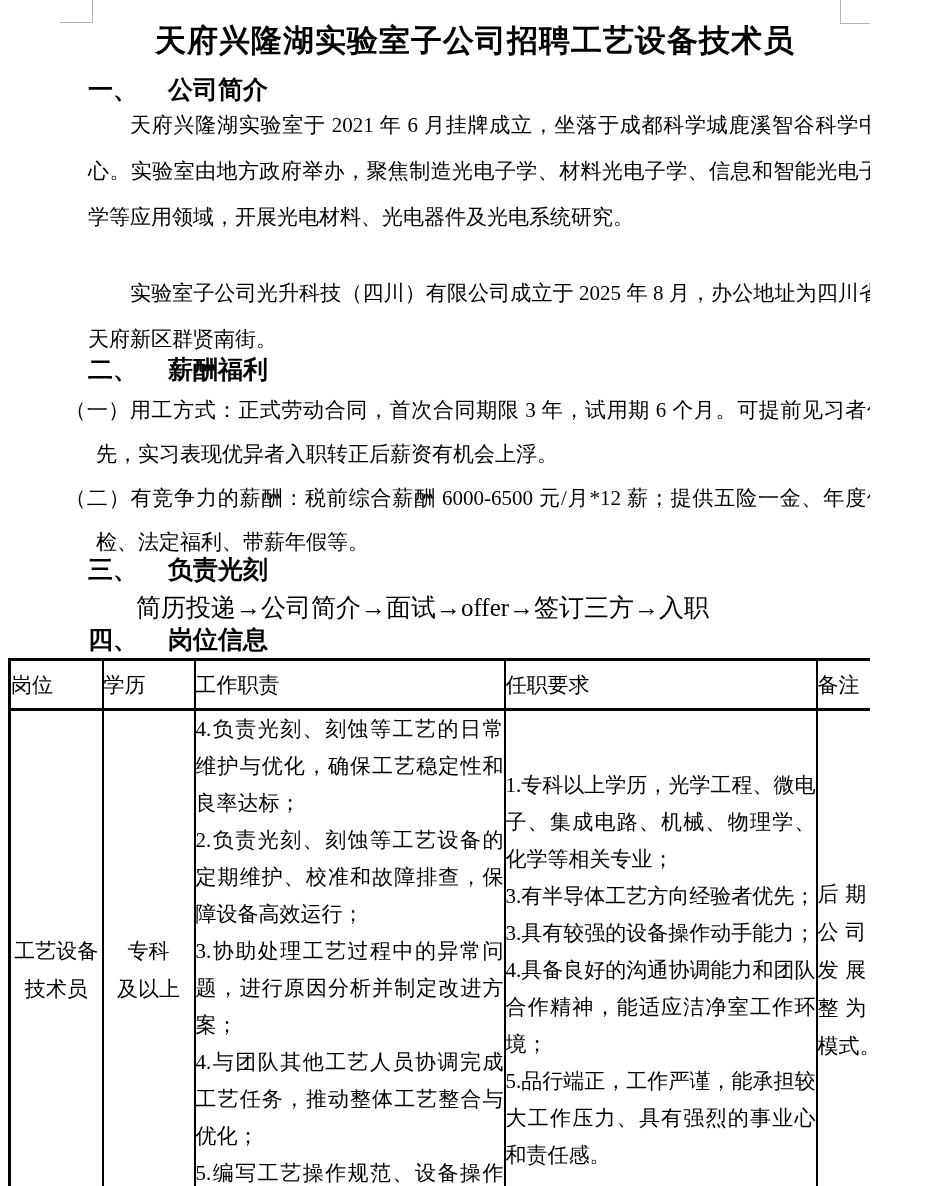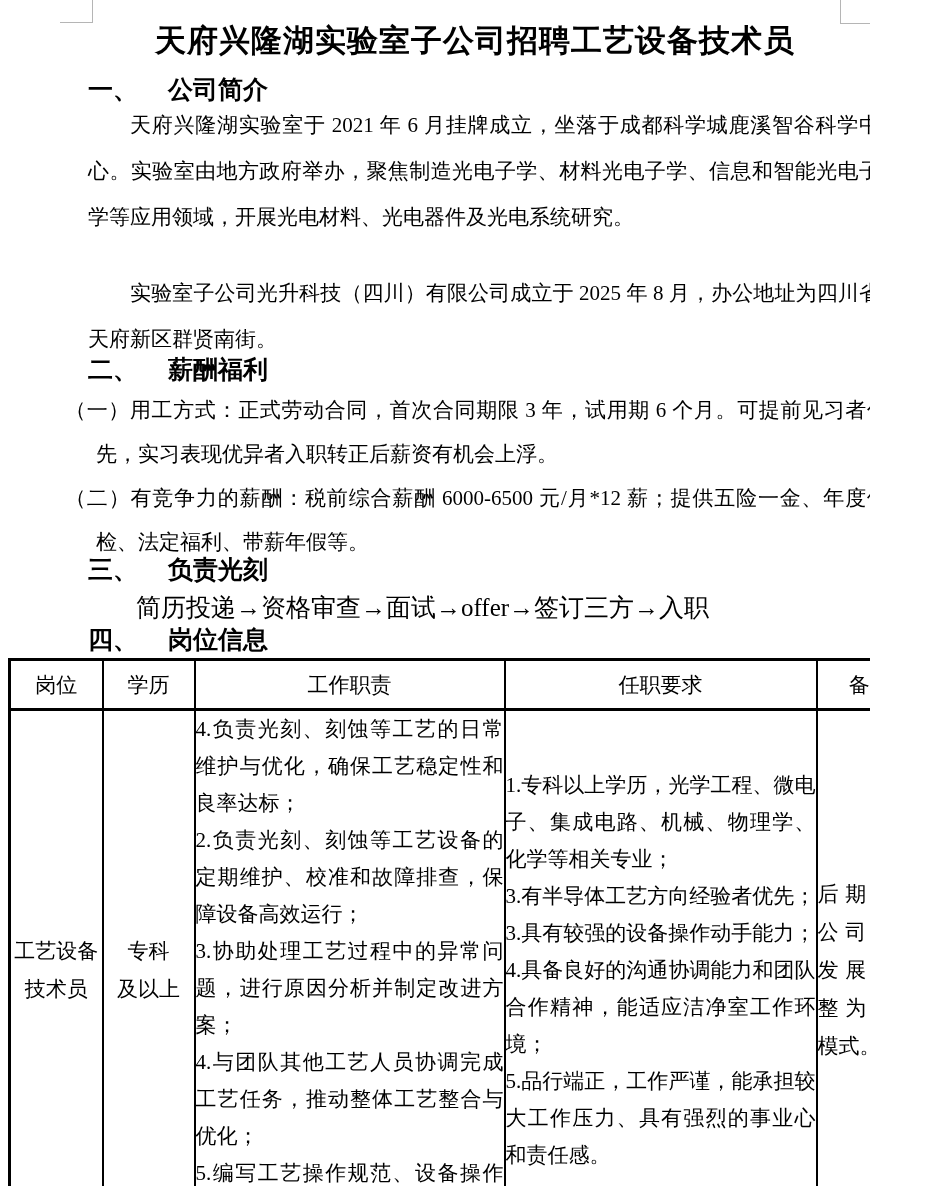--- a/index.html
+++ b/index.html
@@ -63,21 +63,21 @@
     border-collapse:collapse; table-layout:fixed;
     border:3px solid #000;
     font-size:21px;
   }
   .doc-table th, .doc-table td {
     border:2px solid #000;
     font-weight:normal;
     padding:0;
   }
   .doc-table th {
-    height:47px; text-align:center; vertical-align:middle;
+    height:47px; text-align:left; vertical-align:middle;
     border-bottom:3px solid #000;
     font-size:21px;
   }
   .col-pos  { width:93px; }
   .col-edu  { width:92px; }
   .col-duty { width:310px; }
   .col-req  { width:312px; }
   .col-note { width:107px; }
   .cell-center {
     text-align:center; vertical-align:middle;
@@ -119,21 +119,21 @@
     <span class="num">二、</span><span>薪酬福利</span>
   </div>
 
   <div class="body-par hang s2i1">（一）用工方式：正式劳动合同，首次合同期限 3 年，试用期 6 个月。可提前见习者优先，实习表现优异者入职转正后薪资有机会上浮。</div>
   <div class="body-par hang s2i2">（二）有竞争力的薪酬：税前综合薪酬 6000-6500 元/月*12 薪；提供五险一金、年度体检、法定福利、带薪年假等。</div>
 
   <div class="sec-heading h3">
     <span class="num">三、</span><span>负责光刻</span>
   </div>
 
-  <div class="flow-line">简历投递→资格审查→面试→offer→签订三方→入职</div>
+  <div class="flow-line">简历投递→公司简介→面试→offer→签订三方→入职</div>
 
   <div class="sec-heading h4">
     <span class="num">四、</span><span>岗位信息</span>
   </div>
 
   <table class="doc-table">
     <colgroup>
       <col class="col-pos">
         <col class="col-edu">
         <col class="col-duty">

